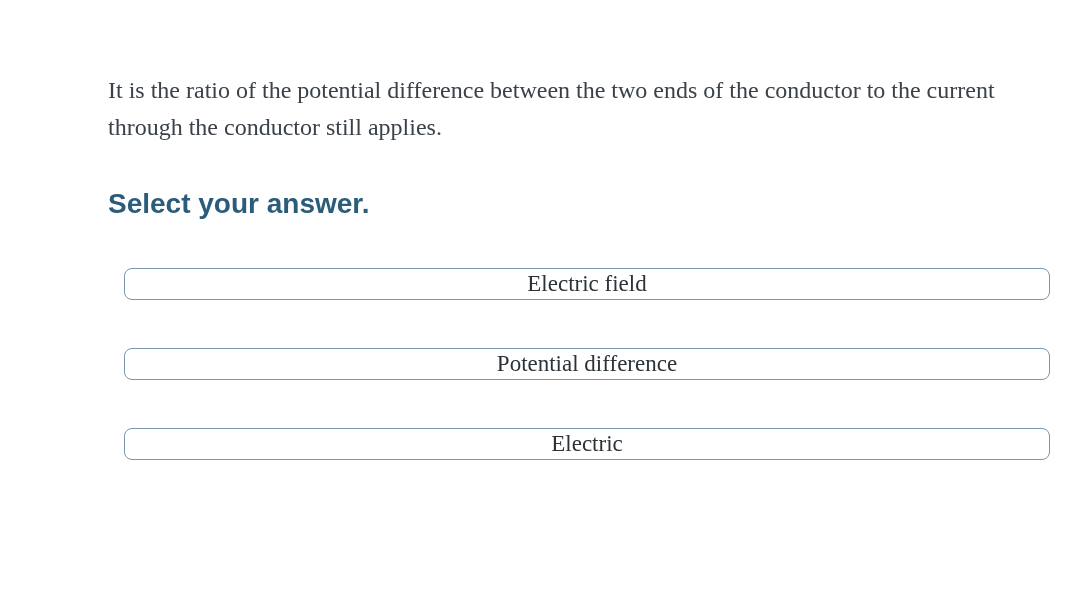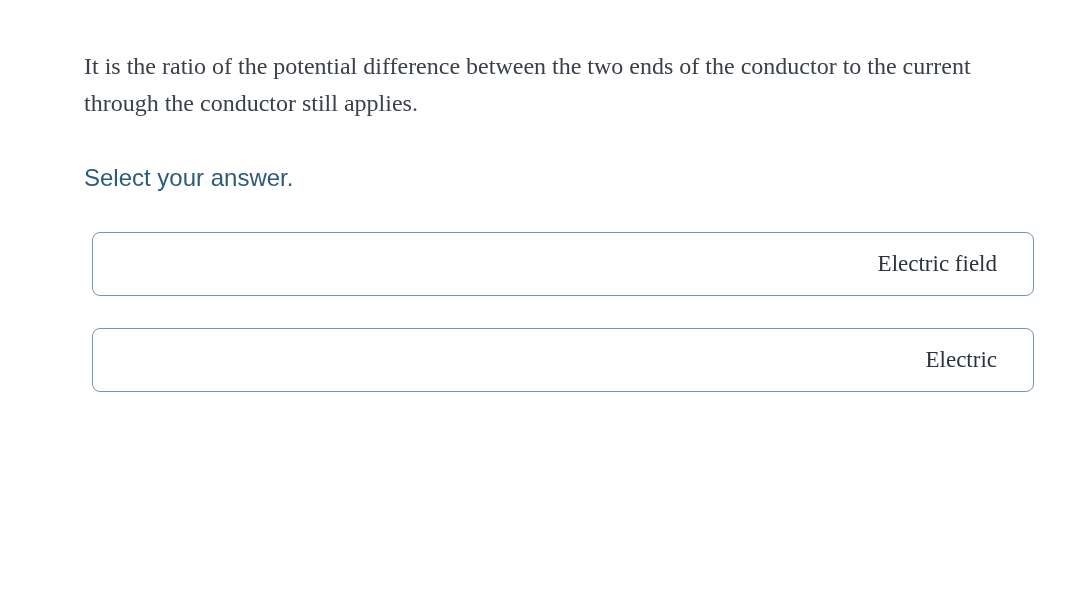--- a/index.html
+++ b/index.html
@@ -1,65 +1,68 @@
 <!DOCTYPE html>
 <html><head>
   <meta charset="utf-8">
   <style>
     * {
-      margin: 8px;
+      margin: 16px;
       padding: 0;
       box-sizing: border-box;
     }
     body {
       font-family: Georgia, 'Times New Roman', serif;
       background: #ffffff;
       padding: 24px 60px 10px 60px;
       width: 1078px;
       height: 597px;
     }
     .question-text {
       font-size: 24px;
       line-height: 1.55;
       color: #3a4148;
       margin-bottom: 42px;
       font-family: Georgia, 'Times New Roman', serif;
     }
     .instruction-text {
-      font-size: 24px;
-      font-weight: 400;
+      font-size: 28px;
+      font-weight: 700;
       color: #2b5c7a;
       margin-bottom: 32px;
       font-family: 'Segoe UI', -apple-system, sans-serif;
     }
     .options {
       display: flex;
       flex-direction: column;
       gap: 16px;
     }
     .option {
       border: 1.5px solid #7896b0;
       border-radius: 8px;
-      padding: 18px 28px;
+      padding: 2px 28px;
       font-size: 23px;
       color: #2c3338;
       background: #ffffff;
       cursor: pointer;
       font-family: Georgia, 'Times New Roman', serif;
-      text-align: right;
+      text-align: center;
       width: 100%;
     }
   </style>
 </head>
 <body>
 
 <div class="question-text">It is the ratio of the potential difference between the two ends of the conductor to the current through the conductor still applies.</div>
 
 <div class="instruction-text">Select your answer.</div>
 
 <div class="options">
   <button class="option">
     <span>Electric field</span>
   </button>
   <button class="option">
+    <span>Potential difference</span>
+  </button>
+  <button class="option">
     <span>Electric</span>
   </button>
 </div>
 
 </body></html>

